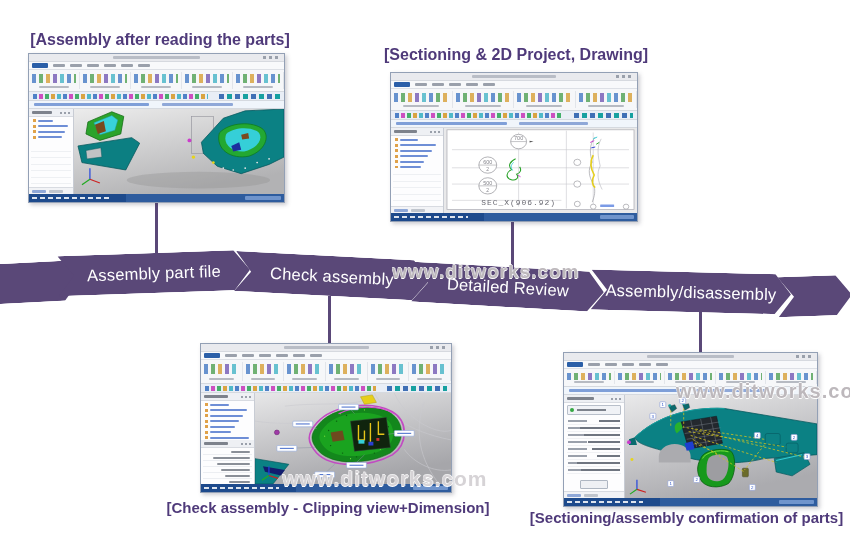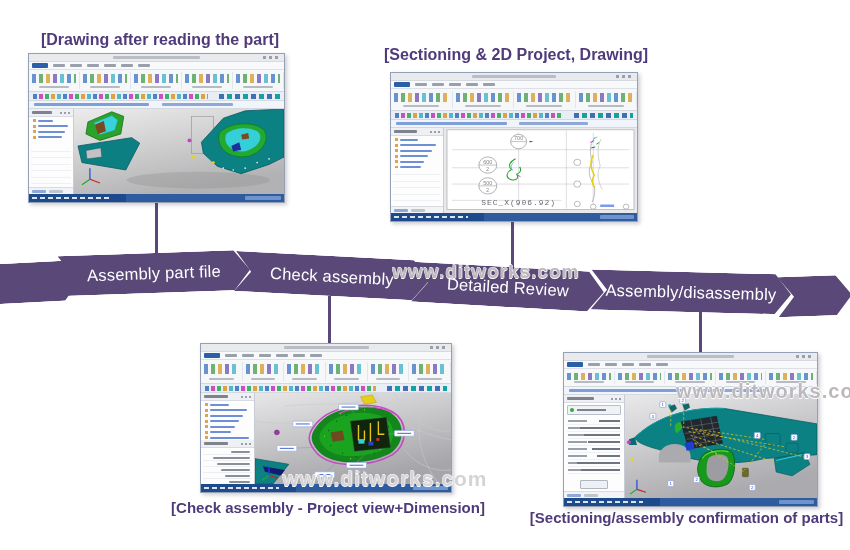--- a/index.html
+++ b/index.html
@@ -74,23 +74,23 @@
   .propbtn::before{content:"";position:absolute;left:2px;top:1.5px;width:4px;height:4px;border-radius:50%;background:#35a843;}
   .propbtn::after{content:"";position:absolute;left:9px;top:2.5px;width:55%;height:2.2px;background:#7d828c;}
   .krow{height:6px;margin:0 3px;position:relative;border-bottom:1px solid #f0f1f4;}
   .krow::before{content:"";position:absolute;left:1px;top:2px;width:35%;height:2px;background:#9aa0ab;}
   .krow::after{content:"";position:absolute;right:1px;top:2px;width:var(--tw,30%);height:2px;background:#6f7580;}
   .applybtn{height:7px;width:26px;margin:2px auto;border:1px solid #aeb6c2;background:#eef0f4;border-radius:1px;}
 </style>
 </head>
 <body style="--accent: #5a4878; --title-color: #4f3a7a; --wm-color: #bdb8bc; --teal: #0b8184;">
 
-<div class="caption cap-lg" style="left:30px;top:31px;width:260px;">[Drawing after reading the part]</div>
+<div class="caption cap-lg" style="left:30px;top:31px;width:260px;">[Assembly after reading the parts]</div>
 <div class="caption cap-lg" style="left:384px;top:46px;width:214px;">[Sectioning &amp; 2D Project, Drawing]</div>
-<div class="caption cap-sm" style="left:162px;top:499px;width:332px;">[Check assembly - Project view+Dimension]</div>
+<div class="caption cap-sm" style="left:162px;top:499px;width:332px;">[Check assembly - Clipping view+Dimension]</div>
 <div class="caption cap-sm" style="left:523px;top:509px;width:327px;">[Sectioning/assembly confirmation of parts]</div>
 
 <div class="connector" style="left:155px;top:203px;height:63px;"></div>
 <div class="connector" style="left:511px;top:222px;height:47px;"></div>
 <div class="connector" style="left:328px;top:296px;height:48px;"></div>
 <div class="connector" style="left:699px;top:310px;height:43px;"></div>
 
 <div class="chev first" style="left:-2px;top:262px;width:82px;transform:rotate(-3deg);z-index:11;">
     <span></span>
   </div>

